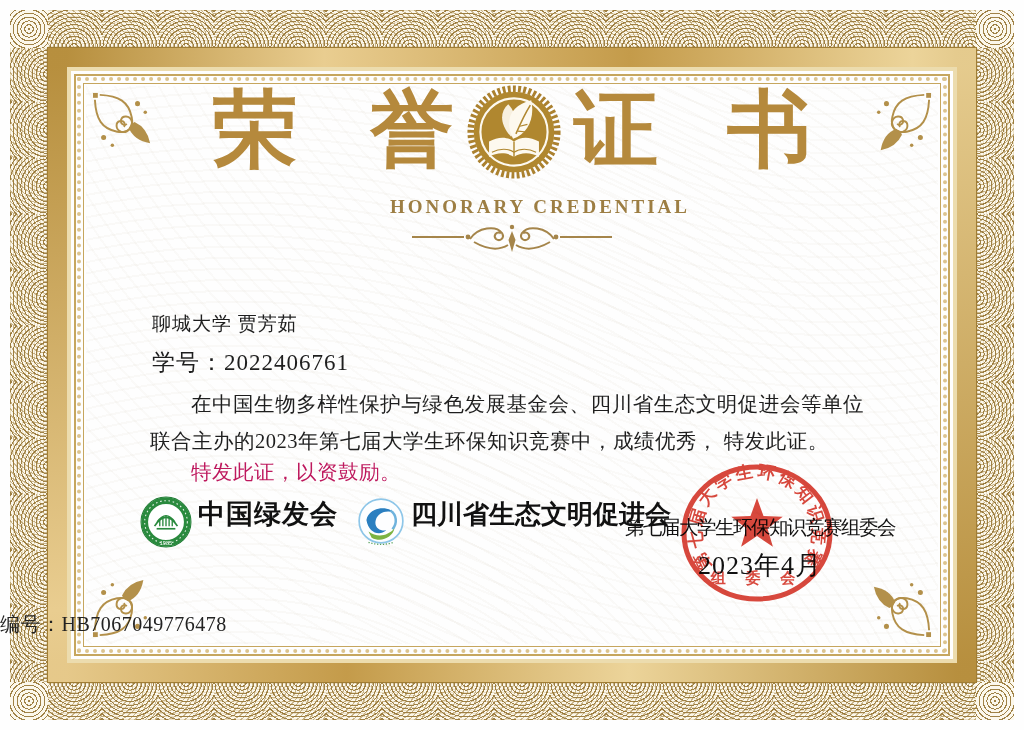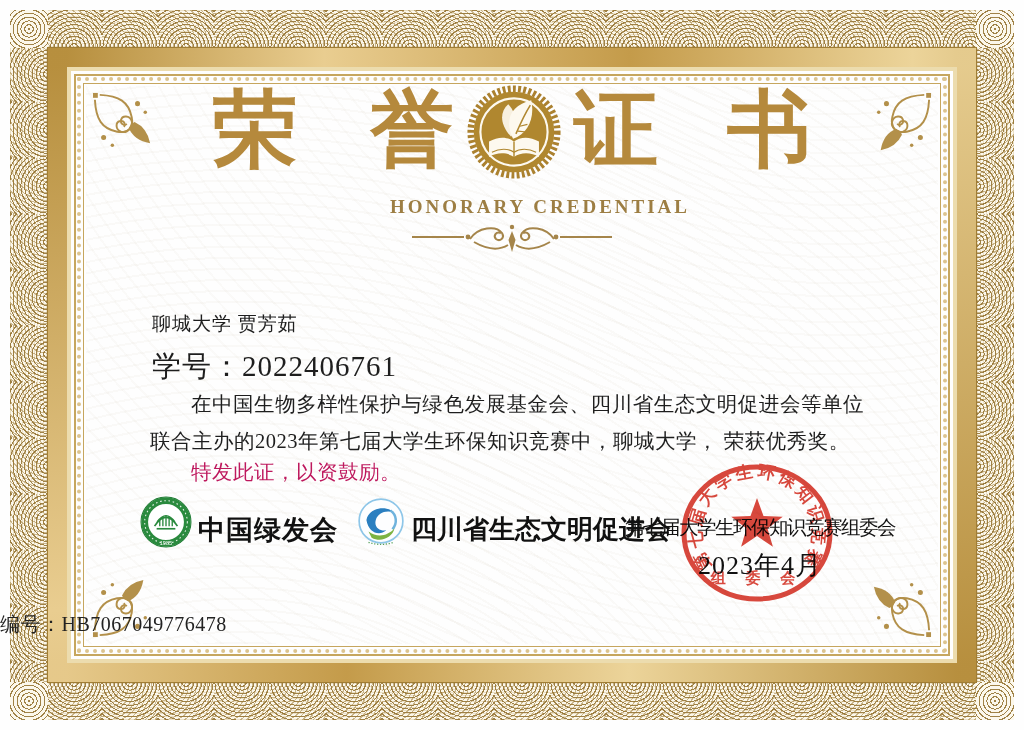--- a/index.html
+++ b/index.html
@@ -60,27 +60,27 @@
   .title-row { position:absolute; top:84px; left:0; width:100%; display:flex;
     justify-content:center; }
   .title-part { font-size:84px; font-weight:700; color:#b5893c; letter-spacing:26px; line-height:1.1; }
   .title-part.left { margin-right:-14px; } .title-part.right { margin-left:12px; letter-spacing:24px; margin-right:-24px;}
   .emblem { width:96px; height:96px; }
   .subtitle { position:absolute; top:196px; width:100%; text-align:center;
     font-size:19px; font-weight:600; letter-spacing:3px; color:#9d7e43;margin-left:28px; }
   .divider { position:absolute; top:221px; left:50%; transform:translateX(-50%); }
 
   .recipient { position:absolute; left:152px; top:311px; font-size:19px; color:#1e1e1e; letter-spacing:1px; }
-  .student-id { position:absolute; left:152px; top:347px; font-size:29px; color:#1e1e1e; letter-spacing:1px; }
+  .student-id { position:absolute; left:152px; top:347px; font-size:23px; color:#1e1e1e; letter-spacing:1px; }
   .body-par { position:absolute; left:150px; top:386px; width:714px; font-size:20.5px;
     line-height:37px; color:#1e1e1e; text-indent:2em; text-align:justify; letter-spacing:.5px; }
   .closing { position:absolute; left:150px; top:458px; font-size:20.5px; color:#be185d; text-indent:2em; letter-spacing:.5px; }
 
   .orgs-row { position:absolute; left:140px; top:496px; display:flex; align-items:center; }
-  .org { display:flex; align-items:flex-end; }
+  .org { display:flex; align-items:flex-start; }
   .org-logo { flex:0 0 auto; }
   .org-name { font-weight:700; color:#111; font-family:"Liberation Serif","DejaVu Serif",serif; }
   .org-name.green { font-size:27px; margin-left:6px; letter-spacing:1px; }
   .org-name.blue { font-size:26px; margin-left:5px; }
   .org + .org { margin-left:18px; }
 
   .seal-svg { position:absolute; left:672px; top:461px; mix-blend-mode:multiply; z-index:3; }
   .committee-line { position:absolute; left:585px; top:514px; width:350px; text-align:center;
     font-size:19.5px; letter-spacing:-1.5px; color:#111; z-index:2; }
   .seal-date { position:absolute; left:585px; top:548px; width:350px; text-align:center;
@@ -168,21 +168,21 @@
     </g>
     <circle cx="66" cy="16" r="2.4" fill="#a5854a"></circle>
     <circle cx="154" cy="16" r="2.4" fill="#a5854a"></circle>
     <path d="M110,10 l3.5,9 -3.5,12 -3.5,-12 z" fill="#a5854a"></path>
     <circle cx="110" cy="6" r="2.2" fill="#a5854a"></circle>
   </svg>
 
   <div class="recipient">聊城大学 贾芳茹</div>
   <div class="student-id"><span>学号：</span><span>2022406761</span></div>
 
-  <p class="body-par">在中国生物多样性保护与绿色发展基金会、四川省生态文明促进会等单位联合主办的2023年第七届大学生环保知识竞赛中，聊城大学， 荣获优秀奖。</p>
+  <p class="body-par">在中国生物多样性保护与绿色发展基金会、四川省生态文明促进会等单位联合主办的2023年第七届大学生环保知识竞赛中，成绩优秀， 特发此证。</p>
   <p class="closing">特发此证，以资鼓励。</p>
 
   <div class="orgs-row">
     <div class="org">
       <svg class="org-logo" width="52" height="52" viewBox="0 0 50 50">
         <circle cx="25" cy="25" r="24" fill="#ffffff" stroke="#1f7a33" stroke-width="1"></circle>
         <circle cx="25" cy="25" r="20.5" fill="none" stroke="#2a8a3e" stroke-width="6.5"></circle>
         <circle cx="25" cy="25" r="20.5" fill="none" stroke="rgba(255,255,255,.9)" stroke-width="1" stroke-dasharray="1.5 2.6"></circle>
         <path d="M14,29 q11,-17 22,0" fill="none" stroke="#2a8a3e" stroke-width="1.6"></path>
         <path d="M16.5,25 q8.5,-12 17,0" fill="none" stroke="#2a8a3e" stroke-width="1.4"></path>

